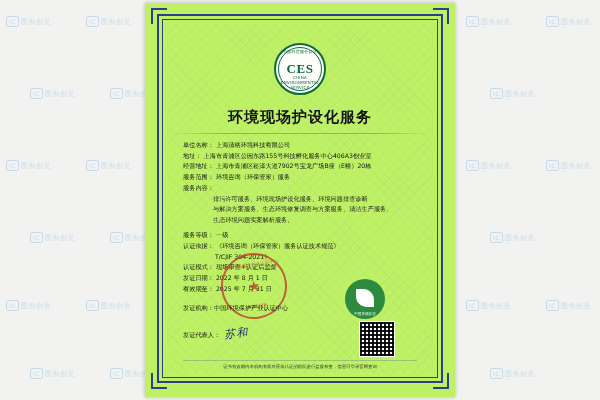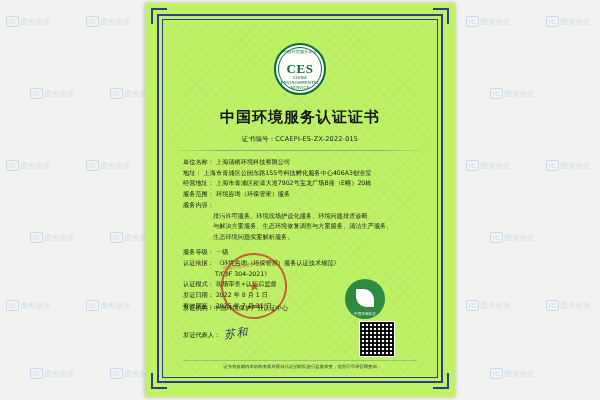--- a/index.html
+++ b/index.html
@@ -359,25 +359,22 @@
       <div class="emblem-wrap">
         <div class="emblem">
           <div class="ring"></div>
           <div class="ring2"></div>
           <div class="arc-top">中国环境服务认证</div>
           <div class="ces">CES</div>
           <div class="arc-bottom">CHINA ENVIRONMENTAL SERVICE</div>
         </div>
       </div>
 
-      <div class="title">中国环境服务认证证书</div>
-
-      <div class="cert-no">
-        <span>证书编号：</span><span>CCAEPI-ES-ZX-2022-015</span>
-      </div>
+      <div class="title">环境现场护设化服务</div>
+
 
       <div class="divider"></div>
 
       <div class="fields">
 
         <div class="row">
           <span class="lab">单位名称：</span>
           <span class="val">上海清格环境科技有限公司</span>
         </div>
         <div class="row">

